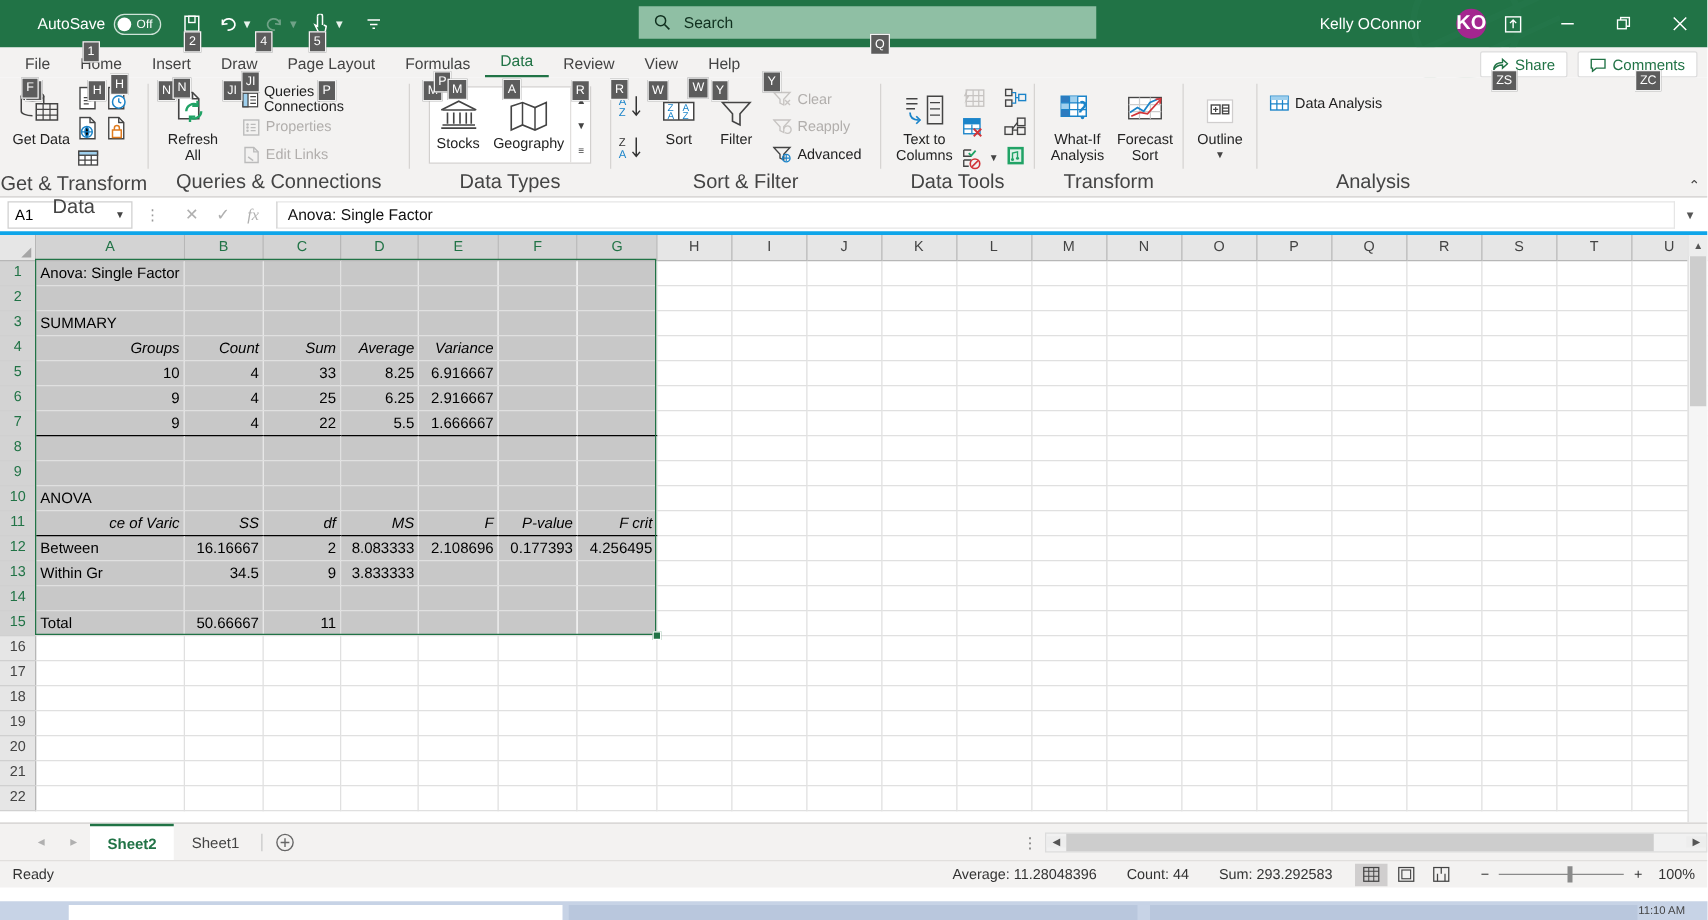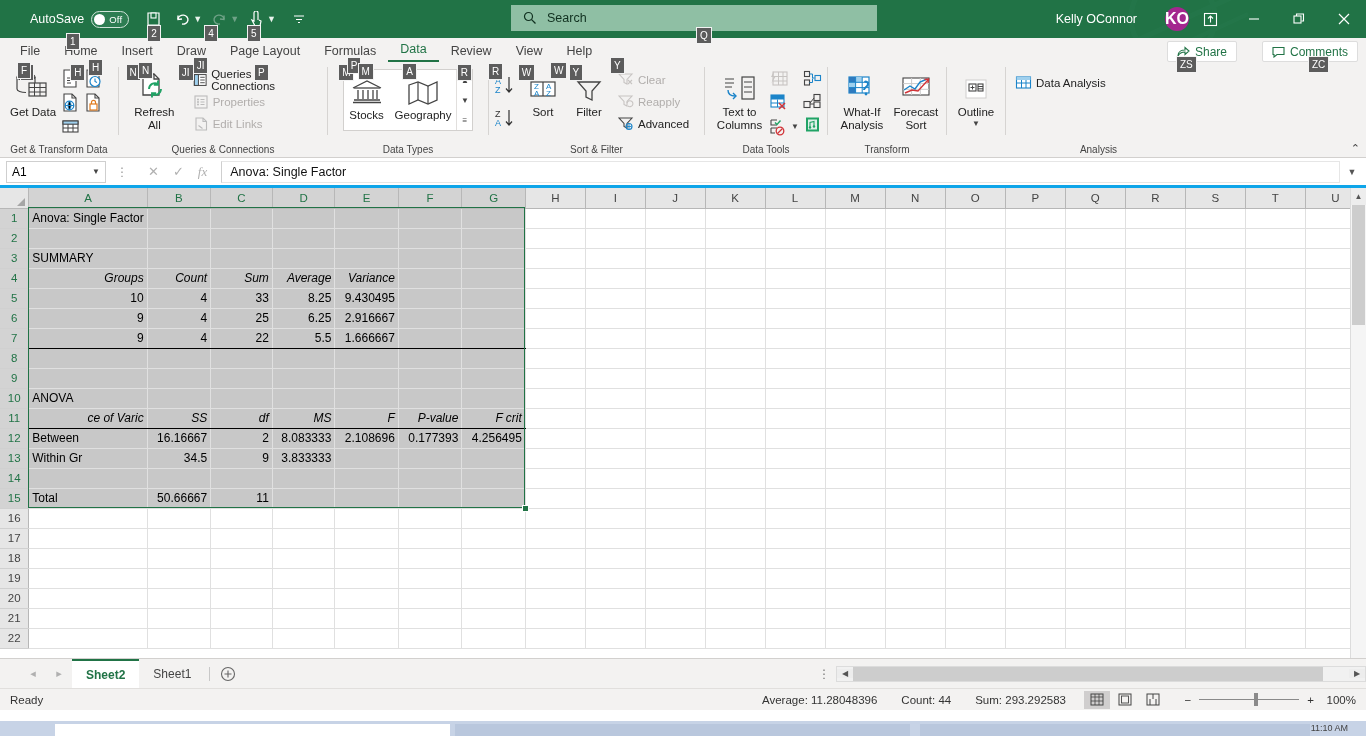--- a/index.html
+++ b/index.html
@@ -38,31 +38,31 @@
   
   .kt { position:absolute; background:#5c5c5c; color:#fff; font-size:10px; line-height:13px;
     padding:1px 3px 1px 3px; border:1px solid #f3f3f3; z-index:40; white-space:nowrap;
     font-family:"Liberation Sans", sans-serif; }
 
   
   .tabstrip { height:24px; background:#f3f2f1; display:flex; align-items:flex-end;
     position:relative; padding-left:8px; }
   .tab { font-size:12.5px; color:#444; padding:2px 12px 4px 12px; position:relative; cursor:default; }
   .tab.active { color:#217346; border-bottom:2.5px solid #217346; font-weight:normal; }
-  .share-row { position:absolute; right:8px; top:3px; display:flex; gap:25px; }
+  .share-row { position:absolute; right:8px; top:3px; display:flex; gap:8px; }
   .pillbtn { display:flex; align-items:center; gap:5px; background:#fff; border:1px solid #ddd;
     border-radius:2px; padding:2px 9px; font-size:12px; color:#217346; height:21px; position:relative; }
 
   
   .ribbon { height:96px; background:#f3f2f1; display:flex; position:relative;
     border-bottom:1px solid #d2d0ce; }
   .grp { display:flex; flex-direction:column; justify-content:space-between;
     position:relative; padding:2px 0 0 0; height:96px; }
   .grp-body { display:flex; align-items:flex-start; padding:3px 5px 0 5px; flex:1; }
-  .grp-title { font-size:10px; color:#444; text-align:center; padding-bottom:3px; }
+  .grp-title { font-size:16px; color:#444; text-align:center; padding-bottom:3px; }
   .grp-sep { width:1px; background:#d6d4d2; margin:5px 0 22px 0; align-self:stretch; }
 
   .bigbtn { display:flex; flex-direction:column; align-items:center; justify-content:flex-start;
     min-width:46px; padding:3px 5px 0 5px; position:relative; }
   .bigbtn .ico { height:34px; display:flex; align-items:flex-end; justify-content:center; }
   .bigbtn .lbl { font-size:11.5px; color:#222; text-align:center; line-height:12.5px; margin-top:2px; }
   .smallcol { display:flex; flex-direction:column; gap:1px; padding-top:2px; }
   .smallbtn { display:flex; align-items:center; gap:4px; padding:1px 4px; font-size:11.5px;
     color:#222; height:21px; position:relative; }
   .smallbtn.dim { color:#b1aeac; }
@@ -794,21 +794,21 @@
           <td class="cell"></td>
           <td class="cell"></td>
           <td class="cell"></td>
         </tr>
         <tr>
           <td class="rowh sel">5</td>
           <td class="cell selbg r">10</td>
           <td class="cell selbg r">4</td>
           <td class="cell selbg r">33</td>
           <td class="cell selbg r">8.25</td>
-          <td class="cell selbg r">9.430495</td>
+          <td class="cell selbg r">6.916667</td>
           <td class="cell selbg"></td>
           <td class="cell selbg"></td>
           <td class="cell"></td>
           <td class="cell"></td>
           <td class="cell"></td>
           <td class="cell"></td>
           <td class="cell"></td>
           <td class="cell"></td>
           <td class="cell"></td>
           <td class="cell"></td>

